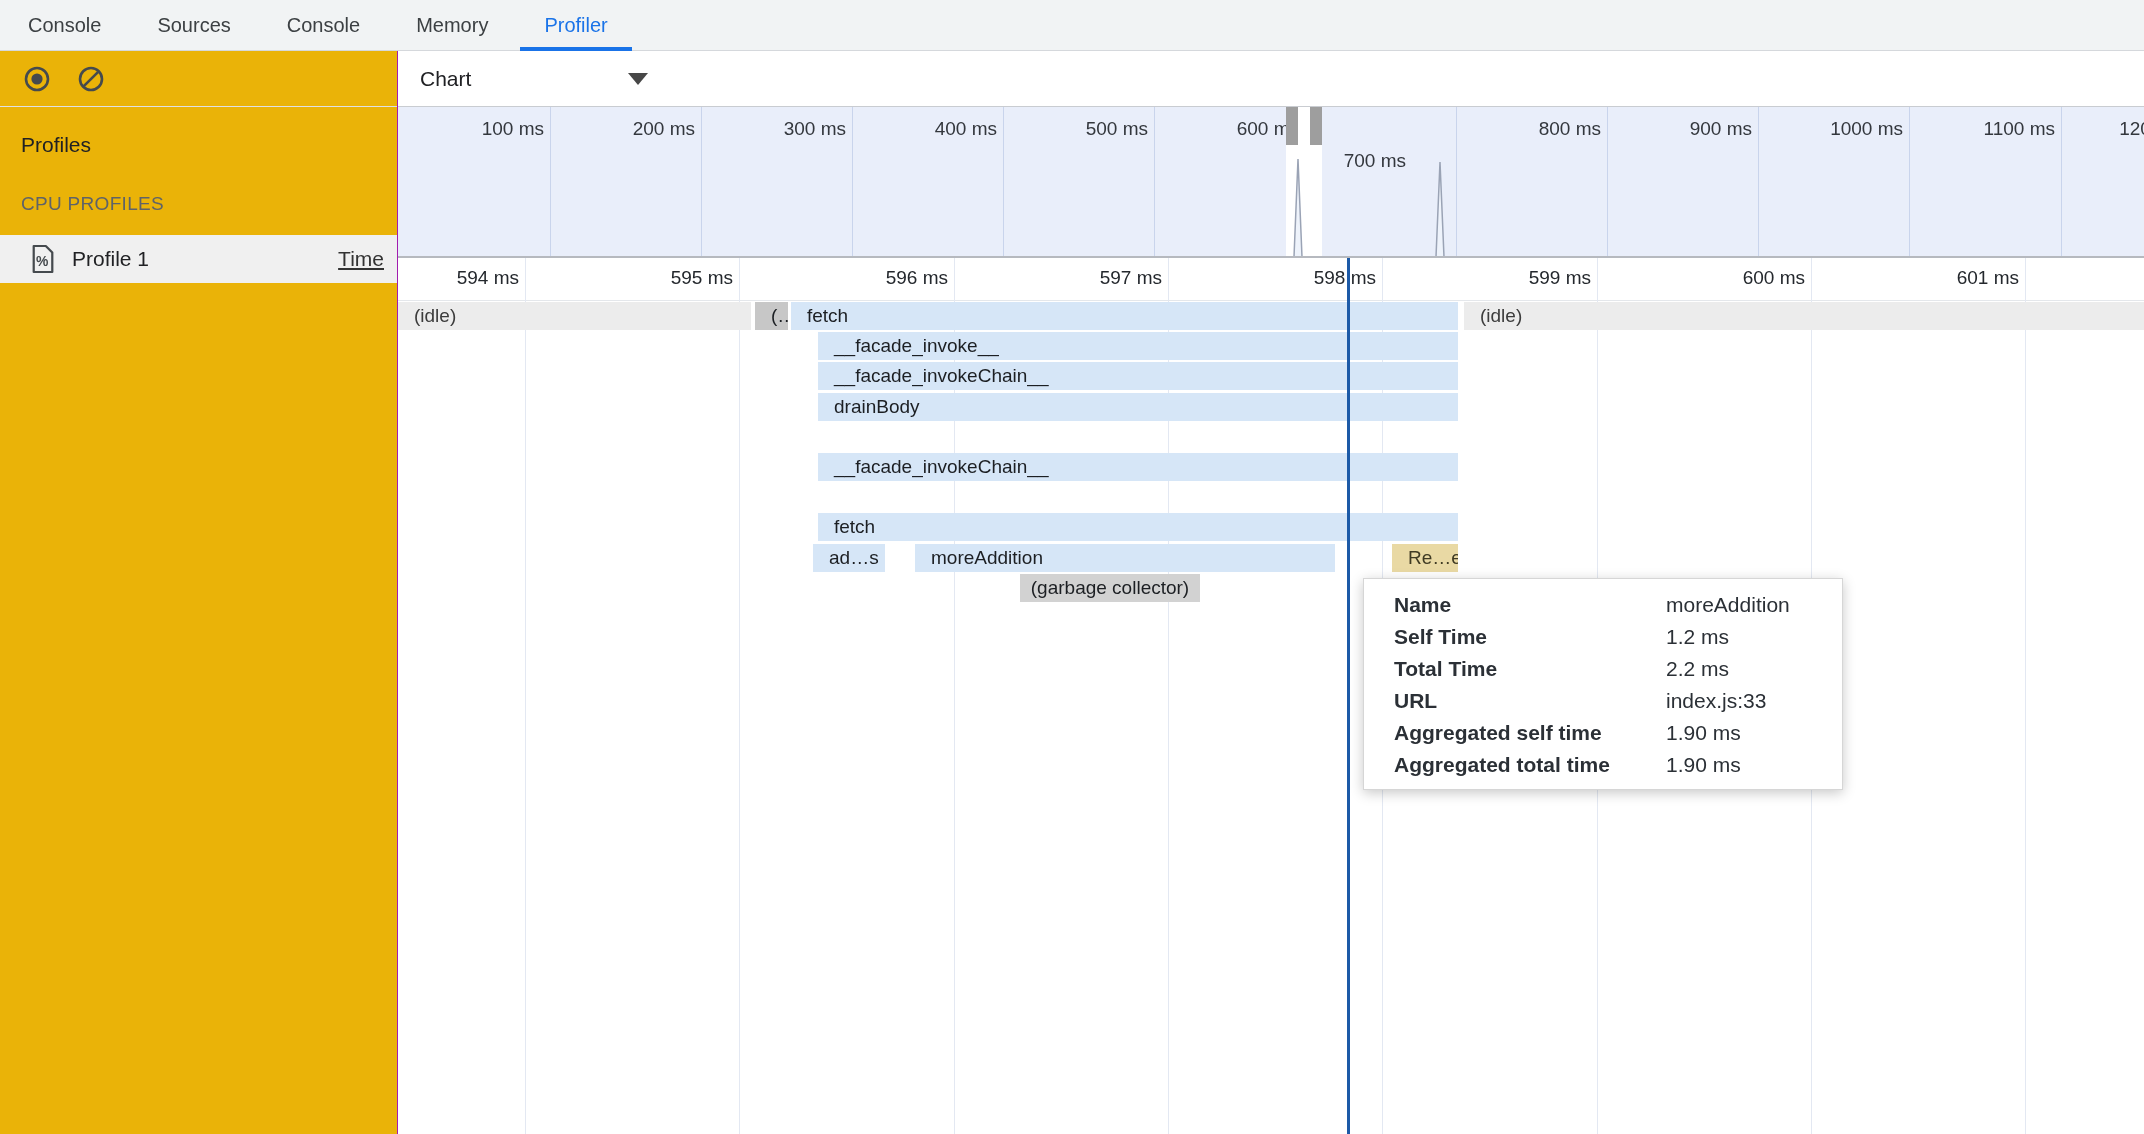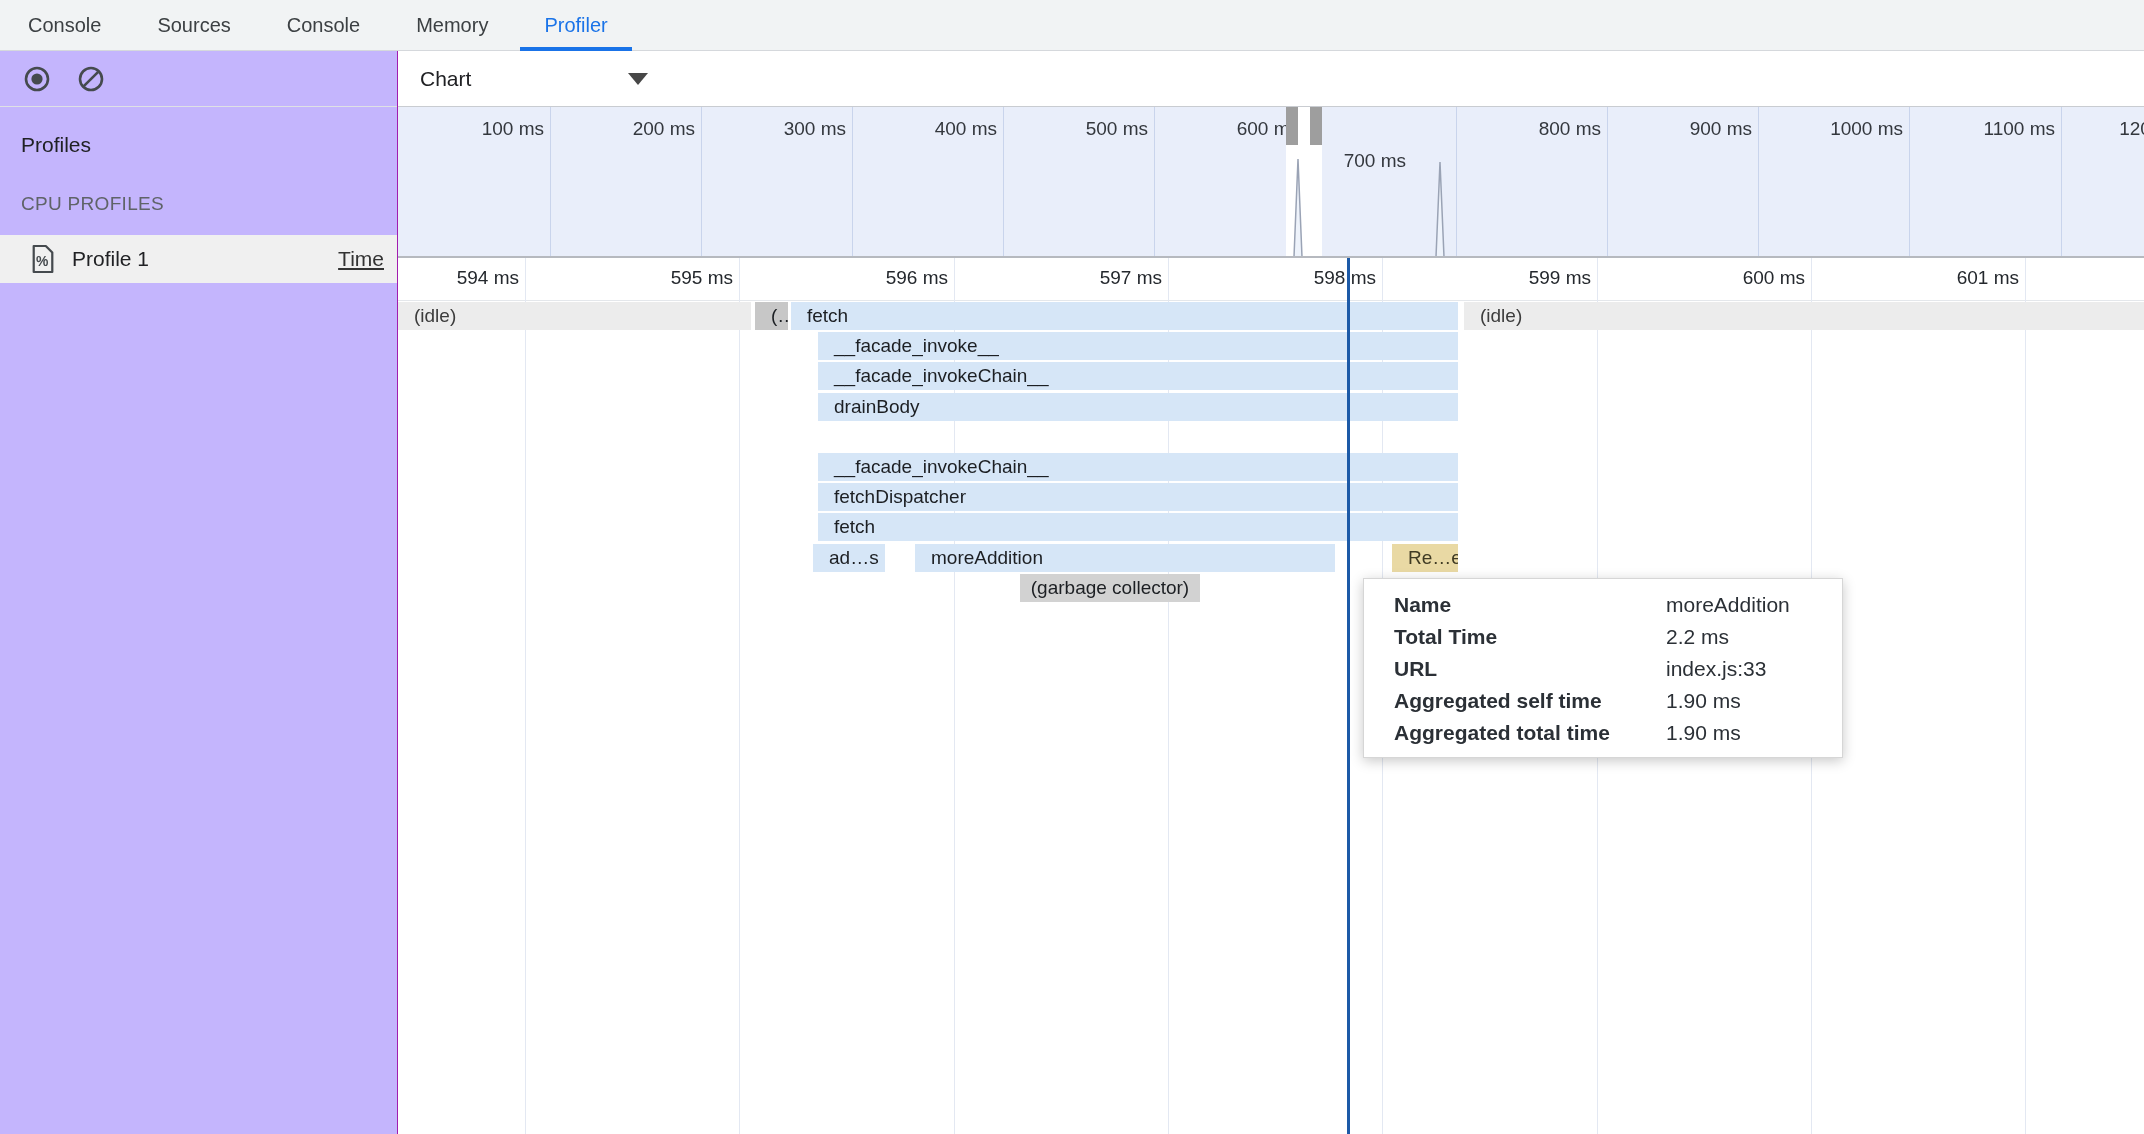--- a/index.html
+++ b/index.html
@@ -7,21 +7,21 @@
        font-family:"Liberation Sans",sans-serif;-webkit-font-smoothing:antialiased;}
 
   
   .tabbar{position:absolute;left:0;top:0;width:2144px;height:51px;background:#f1f3f4;
           border-bottom:1px solid #d5d8dc;display:flex;align-items:stretch;box-sizing:border-box;}
   .tab{padding:0 28px;display:flex;align-items:center;font-size:20px;color:#3c4043;position:relative;}
   .tab.active{color:#1a73e8;}
   .tab.active::after{content:"";position:absolute;left:4px;right:4px;bottom:-1px;height:4px;background:#1a73e8;}
 
   
-  .sidebar{position:absolute;left:0;top:51px;width:397px;bottom:0;background:#c4b5fd;
+  .sidebar{position:absolute;left:0;top:51px;width:397px;bottom:0;background:#eab308;
            border-right:3px solid #a21caf;}
   .side-toolbar{position:absolute;left:0;top:0;right:0;height:56px;border-bottom:1px solid #dfe1e5;
                 display:flex;align-items:center;gap:24px;padding-left:22px;box-sizing:border-box;}
   .icon-btn{width:30px;height:30px;display:flex;align-items:center;justify-content:center;}
   .profiles-title{position:absolute;left:21px;top:82px;font-size:21px;color:#202124;}
   .section-label{position:absolute;left:21px;top:142px;font-size:19px;color:#5f6368;letter-spacing:.3px;}
   .profile-row{position:absolute;left:0;right:0;top:184px;height:48px;background:#f0f0f0;
                display:flex;align-items:center;padding:0 13px 0 30px;box-sizing:border-box;}
   .doc-icon{margin-right:16px;display:flex;}
   .profile-name{font-size:21px;color:#202124;flex:1;}
@@ -149,20 +149,24 @@
     </div>
 
   <div class="detail">
     <div class="ruler-border"></div>
     <div class="tooltip" style="left: 965px; top: 320px; width: 480px;">
         <div class="tt-row">
           <div class="tt-label">Name</div>
           <div class="tt-value">moreAddition</div>
         </div>
         <div class="tt-row">
+          <div class="tt-label">Self Time</div>
+          <div class="tt-value">1.2 ms</div>
+        </div>
+        <div class="tt-row">
           <div class="tt-label">Total Time</div>
           <div class="tt-value">2.2 ms</div>
         </div>
         <div class="tt-row">
           <div class="tt-label">URL</div>
           <div class="tt-value">index.js:33</div>
         </div>
         <div class="tt-row">
           <div class="tt-label">Aggregated self time</div>
           <div class="tt-value">1.90 ms</div>
@@ -189,21 +193,20 @@
       <div class="dt-grid" style="left: 1627px;"></div>
       <div class="dt-label" style="left: 1471px;">601 ms</div>
       <div class="bar idle" style="left: 0px; top: 44px; width: 353px;">(idle)</div>
       <div class="bar trunc" style="left: 357px; top: 44px; width: 33px;">(…</div>
       <div class="bar js" style="left: 393px; top: 44px; width: 667px;">fetch</div>
       <div class="bar idle" style="left: 1066px; top: 44px; width: 680px;">(idle)</div>
       <div class="bar js" style="left: 420px; top: 74px; width: 640px;">__facade_invoke__</div>
       <div class="bar js" style="left: 420px; top: 104px; width: 640px;">__facade_invokeChain__</div>
       <div class="bar js" style="left: 420px; top: 135px; width: 640px;">drainBody</div>
       <div class="bar js" style="left: 420px; top: 195px; width: 640px;">__facade_invokeChain__</div>
-      <div class="bar js" style="left: 420px; top: 225px; width: 640px;">fetchDispatcher</div>
       <div class="bar js" style="left: 420px; top: 255px; width: 640px;">fetch</div>
       <div class="bar js" style="left: 415px; top: 286px; width: 72px;">ad…s</div>
       <div class="bar js" style="left: 517px; top: 286px; width: 420px;">moreAddition</div>
       <div class="bar native" style="left: 994px; top: 286px; width: 66px;">Re…e</div>
       <div class="bar gc" style="left: 622px; top: 316px; width: 180px;">(garbage collector)</div>
       <div class="marker" style="left: 949px;"></div>
     </div>
 </div>
 
 </body></html>

